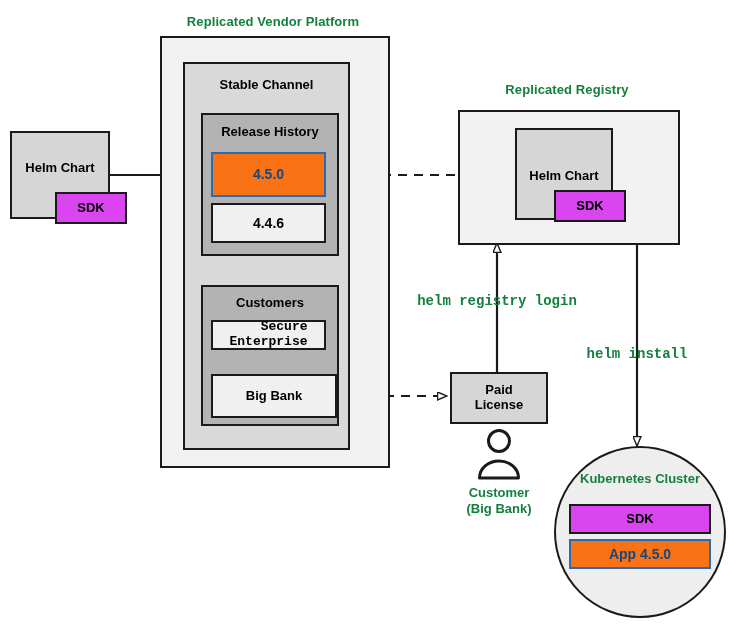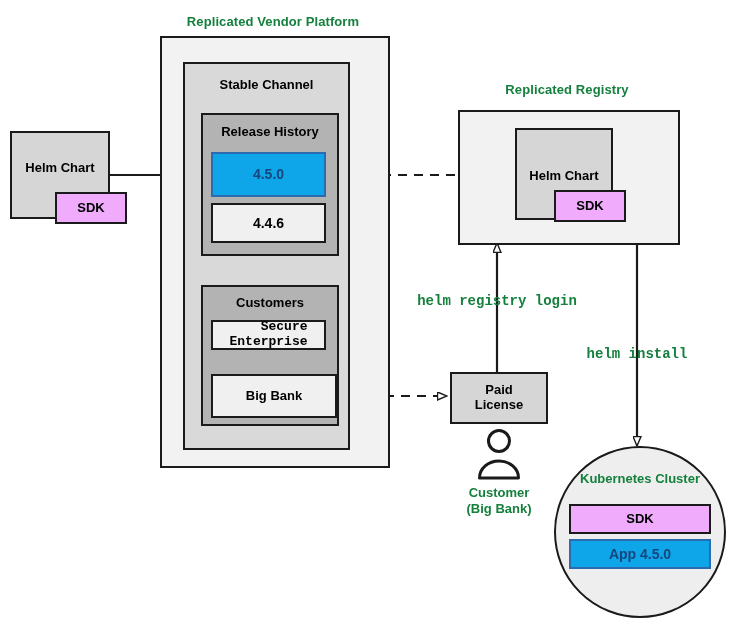--- a/index.html
+++ b/index.html
@@ -57,25 +57,25 @@
   .box-light {
     background: #f0f0f0;
     border: 2px solid #1a1a1a;
     text-align: right;
   }
   .box-grey {
     background: #d6d6d6;
     border: 2px solid #1a1a1a;
   }
   .box-white {
-    background: #f0abfc;
+    background: #d946ef;
     border: 2px solid #1a1a1a;
   }
   .box-blue {
-    background: #0ea5e9;
+    background: #f97316;
     border: 2px solid #2b6cb0;
     color: #14477d;
   }
   .group-title {
     position: absolute;
     left: 0;
     right: 0;
     text-align: center;
     font-weight: bold;
     font-size: 13px;

